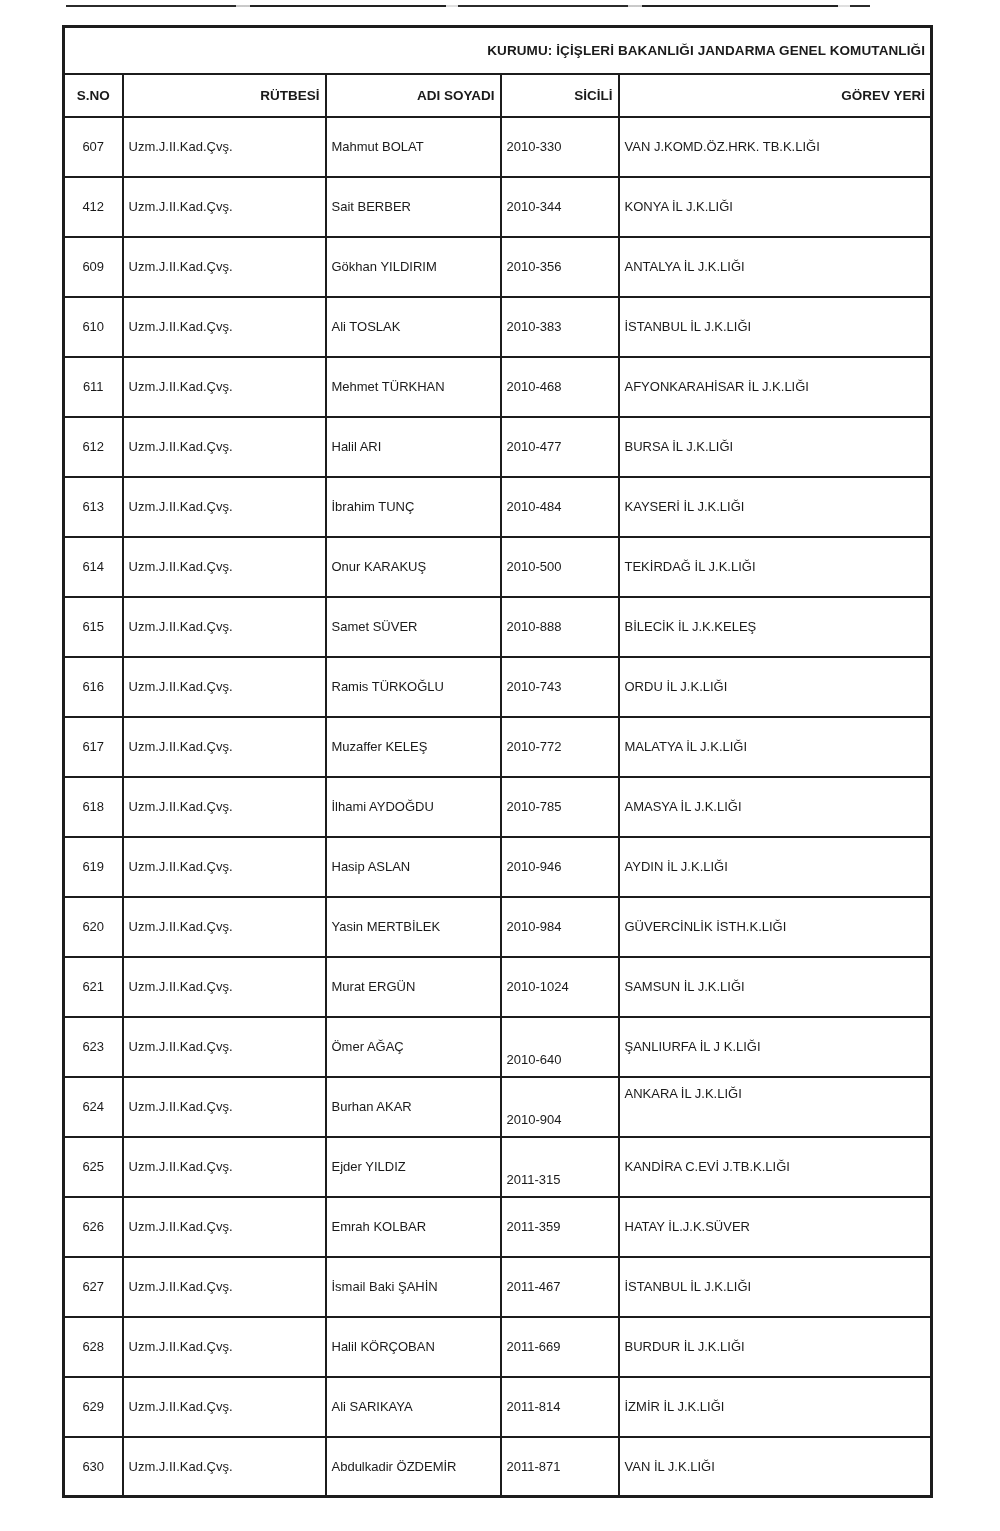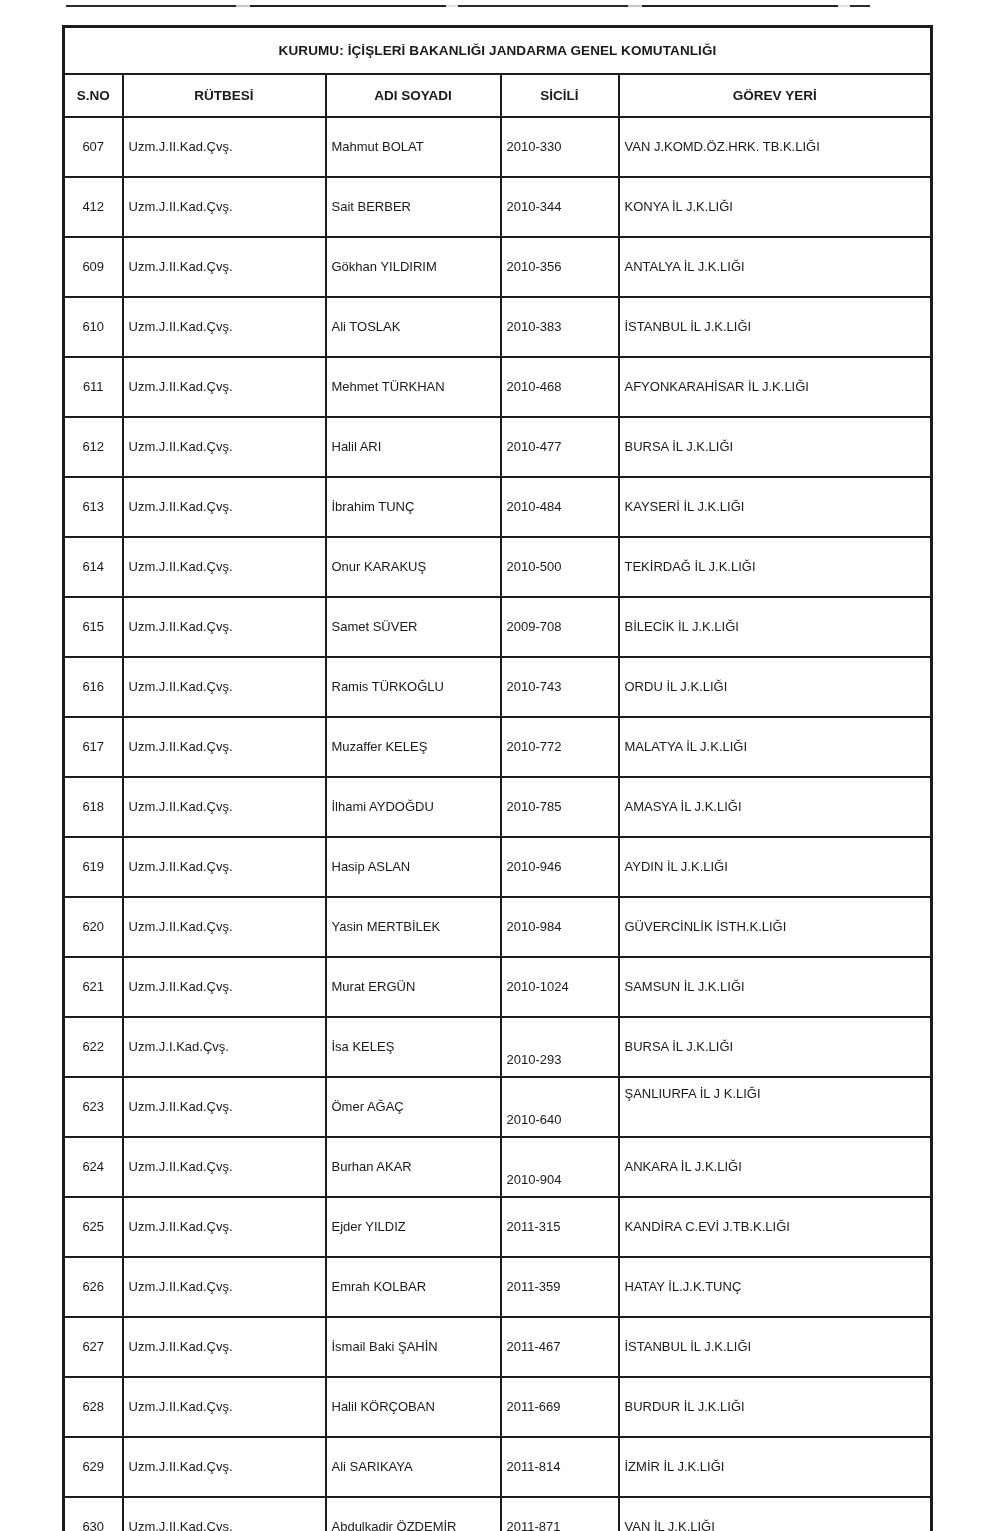--- a/index.html
+++ b/index.html
@@ -56,21 +56,21 @@
     font-size: 14px;
     font-weight: bold;
     text-align: left;
     padding: 2px 4px 2px 4px;
     letter-spacing: 0.1px;
   }
   tr.header-row { height: 43px; }
   .roster thead th {
     font-size: 13.5px;
     font-weight: bold;
-    text-align: center;
+    text-align: right;
     vertical-align: middle;
     padding: 2px 5px;
   }
   .roster thead th.col-0 {
     text-align: center;
     padding: 2px 2px;
   }
   .roster tbody tr { height: 60px; }
   .roster tbody td {
     font-size: 13px;
@@ -174,22 +174,22 @@
           <td class="c-sno">614</td>
           <td class="c-rutbe">Uzm.J.II.Kad.Çvş.</td>
           <td class="c-adi">Onur KARAKUŞ</td>
           <td class="c-sicil">2010-500</td>
           <td class="c-gorev">TEKİRDAĞ İL J.K.LIĞI</td>
         </tr>
         <tr>
           <td class="c-sno">615</td>
           <td class="c-rutbe">Uzm.J.II.Kad.Çvş.</td>
           <td class="c-adi">Samet SÜVER</td>
-          <td class="c-sicil">2009-708</td>
-          <td class="c-gorev">BİLECİK İL J.K.LIĞI</td>
+          <td class="c-sicil">2010-888</td>
+          <td class="c-gorev">BİLECİK İL J.K.KELEŞ</td>
         </tr>
         <tr>
           <td class="c-sno">616</td>
           <td class="c-rutbe">Uzm.J.II.Kad.Çvş.</td>
           <td class="c-adi">Ramis TÜRKOĞLU</td>
           <td class="c-sicil">2010-743</td>
           <td class="c-gorev">ORDU İL J.K.LIĞI</td>
         </tr>
         <tr>
           <td class="c-sno">617</td>
@@ -220,27 +220,20 @@
           <td class="c-gorev">GÜVERCİNLİK İSTH.K.LIĞI</td>
         </tr>
         <tr>
           <td class="c-sno">621</td>
           <td class="c-rutbe">Uzm.J.II.Kad.Çvş.</td>
           <td class="c-adi">Murat ERGÜN</td>
           <td class="c-sicil">2010-1024</td>
           <td class="c-gorev">SAMSUN İL J.K.LIĞI</td>
         </tr>
         <tr>
-          <td class="c-sno">622</td>
-          <td class="c-rutbe">Uzm.J.I.Kad.Çvş.</td>
-          <td class="c-adi">İsa KELEŞ</td>
-          <td class="c-sicil">2010-293</td>
-          <td class="c-gorev">BURSA İL J.K.LIĞI</td>
-        </tr>
-        <tr>
           <td class="c-sno">623</td>
           <td class="c-rutbe">Uzm.J.II.Kad.Çvş.</td>
           <td class="c-adi">Ömer AĞAÇ</td>
           <td class="c-sicil">2010-640</td>
           <td class="c-gorev">ŞANLIURFA İL J K.LIĞI</td>
         </tr>
         <tr>
           <td class="c-sno">624</td>
           <td class="c-rutbe">Uzm.J.II.Kad.Çvş.</td>
           <td class="c-adi">Burhan AKAR</td>
@@ -252,21 +245,21 @@
           <td class="c-rutbe">Uzm.J.II.Kad.Çvş.</td>
           <td class="c-adi">Ejder YILDIZ</td>
           <td class="c-sicil">2011-315</td>
           <td class="c-gorev">KANDİRA C.EVİ J.TB.K.LIĞI</td>
         </tr>
         <tr>
           <td class="c-sno">626</td>
           <td class="c-rutbe">Uzm.J.II.Kad.Çvş.</td>
           <td class="c-adi">Emrah KOLBAR</td>
           <td class="c-sicil">2011-359</td>
-          <td class="c-gorev">HATAY İL.J.K.TUNÇ</td>
+          <td class="c-gorev">HATAY İL.J.K.SÜVER</td>
         </tr>
         <tr>
           <td class="c-sno">627</td>
           <td class="c-rutbe">Uzm.J.II.Kad.Çvş.</td>
           <td class="c-adi">İsmail Baki ŞAHİN</td>
           <td class="c-sicil">2011-467</td>
           <td class="c-gorev">İSTANBUL İL J.K.LIĞI</td>
         </tr>
         <tr>
           <td class="c-sno">628</td>

